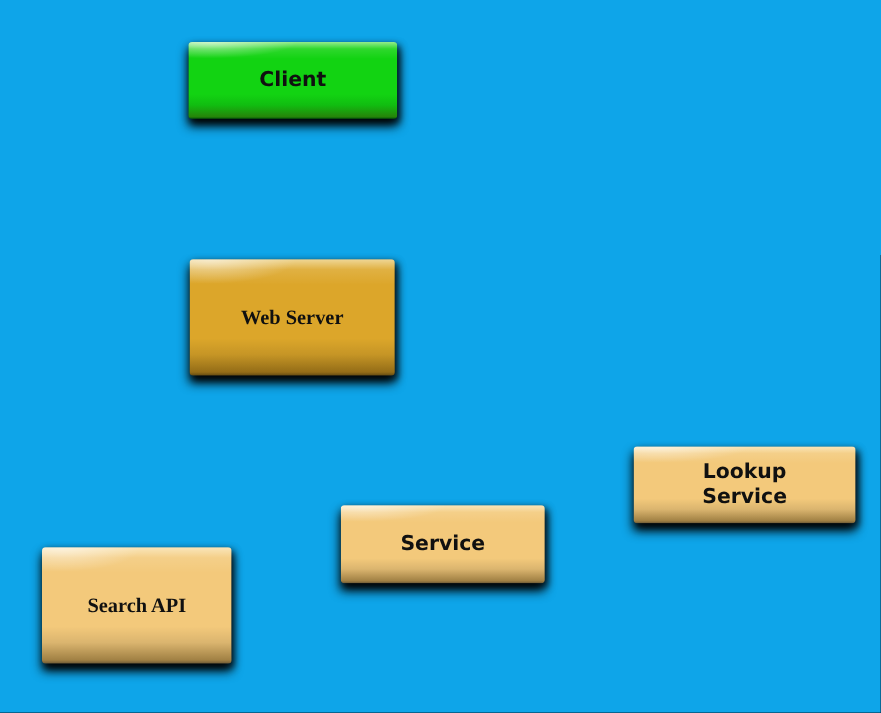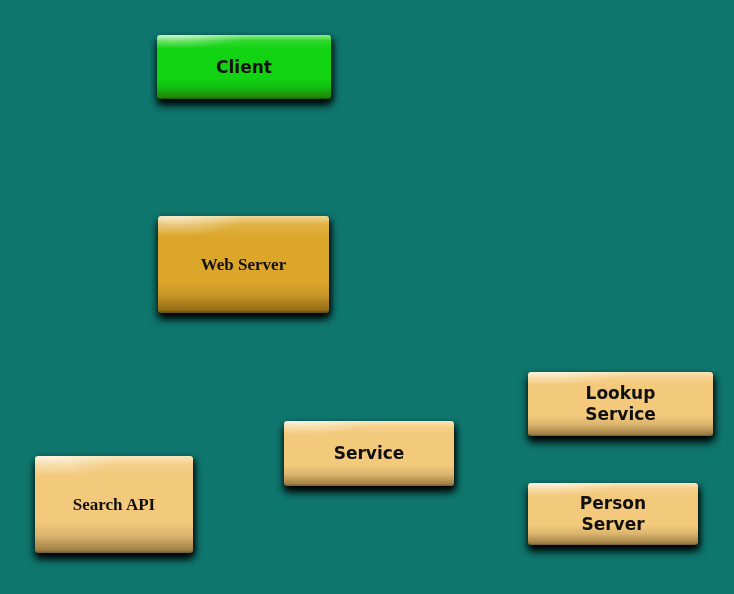--- a/index.html
+++ b/index.html
@@ -4,21 +4,21 @@
 <style>
   html, body {
     margin: 0;
     padding: 0;
     background: #000;
   }
   .canvas {
     position: relative;
     width: 734px;
     height: 594px;
-    background: #0f766e;
+    background: #0ea5e9;
     overflow: hidden;
     font-family: "DejaVu Sans", "Liberation Sans", sans-serif;
   }
   .node {
     position: absolute;
     display: flex;
     flex-direction: column;
     align-items: center;
     justify-content: center;
     text-align: center;
@@ -70,18 +70,14 @@
 
   <div class="node" id="node-user-graph" style="--fill: #f3c97b;">
     <span class="line">Service</span>
   </div>
 
   <div class="node" id="node-lookup" style="--fill: #f3c97b;">
     <span class="line">Lookup</span>
     <span class="line">Service</span>
   </div>
 
-  <div class="node" id="node-person" style="--fill: #f3c97b;">
-    <span class="line">Person</span>
-    <span class="line">Server</span>
-  </div>
 
 </div>
 
 </body></html>

